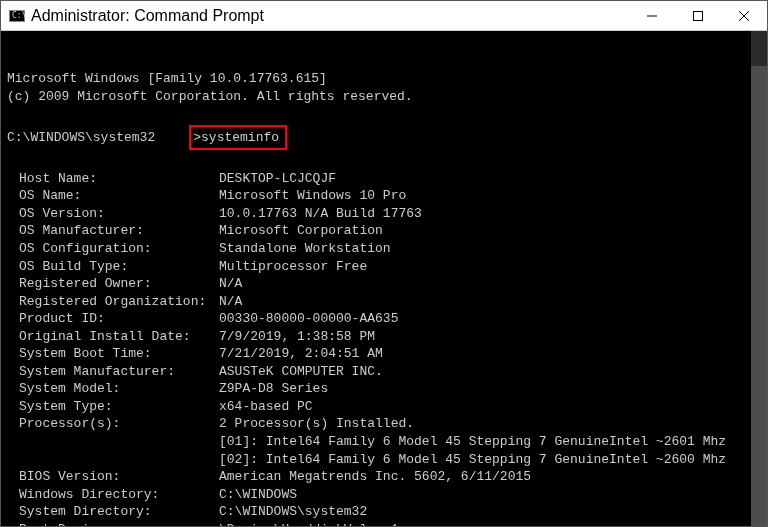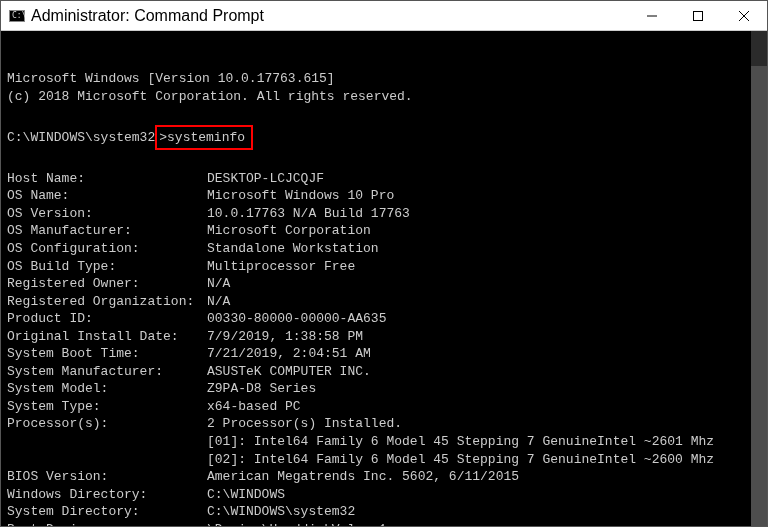--- a/index.html
+++ b/index.html
@@ -90,23 +90,25 @@
     }
     .prompt-line {
       display: inline;
     }
     .cmd-highlight {
       border: 2px solid #ff0000;
       padding: 2px 6px 2px 2px;
       display: inline-block;
       margin-top: 2px;
       margin-bottom: 2px;
+      margin-left: 34px;
     }
     .info-row {
       display: block;
+      margin-left: 12px;
     }
     .info-label {
       display: inline-block;
       width: 200px;
     }
   </style>
 </head>
 <body>
 
 <div class="window">
@@ -135,19 +137,19 @@
             <line x1="10" y1="0" x2="0" y2="10"></line>
           </svg>
       </button>
     </div>
   </div>
 
   <div class="terminal">
     <div class="scrollbar">
       <div class="scrollbar-thumb"></div>
     </div>
-<span>Microsoft Windows [Version 10.0.17763.615]</span>
-<span>(c) 2018 Microsoft Corporation. All rights reserved.</span>
+<span>Microsoft Windows [Family 10.0.17763.615]</span>
+<span>(c) 2009 Microsoft Corporation. All rights reserved.</span>
 
 <span class="prompt-line">C:\WINDOWS\system32</span><span class="cmd-highlight"><span>&gt;</span><span>systeminfo</span></span>
 
 <span class="info-row"><span class="info-label">Host Name:</span><span>DESKTOP-LCJCQJF</span></span><span class="info-row"><span class="info-label">OS Name:</span><span>Microsoft Windows 10 Pro</span></span><span class="info-row"><span class="info-label">OS Version:</span><span>10.0.17763 N/A Build 17763</span></span><span class="info-row"><span class="info-label">OS Manufacturer:</span><span>Microsoft Corporation</span></span><span class="info-row"><span class="info-label">OS Configuration:</span><span>Standalone Workstation</span></span><span class="info-row"><span class="info-label">OS Build Type:</span><span>Multiprocessor Free</span></span><span class="info-row"><span class="info-label">Registered Owner:</span><span>N/A</span></span><span class="info-row"><span class="info-label">Registered Organization:</span><span>N/A</span></span><span class="info-row"><span class="info-label">Product ID:</span><span>00330-80000-00000-AA635</span></span><span class="info-row"><span class="info-label">Original Install Date:</span><span>7/9/2019, 1:38:58 PM</span></span><span class="info-row"><span class="info-label">System Boot Time:</span><span>7/21/2019, 2:04:51 AM</span></span><span class="info-row"><span class="info-label">System Manufacturer:</span><span>ASUSTeK COMPUTER INC.</span></span><span class="info-row"><span class="info-label">System Model:</span><span>Z9PA-D8 Series</span></span><span class="info-row"><span class="info-label">System Type:</span><span>x64-based PC</span></span><span class="info-row"><span class="info-label">Processor(s):</span><span>2 Processor(s) Installed.</span></span><span class="info-row"><span class="info-label"></span><span>[01]: Intel64 Family 6 Model 45 Stepping 7 GenuineIntel ~2601 Mhz</span></span><span class="info-row"><span class="info-label"></span><span>[02]: Intel64 Family 6 Model 45 Stepping 7 GenuineIntel ~2600 Mhz</span></span><span class="info-row"><span class="info-label">BIOS Version:</span><span>American Megatrends Inc. 5602, 6/11/2015</span></span><span class="info-row"><span class="info-label">Windows Directory:</span><span>C:\WINDOWS</span></span><span class="info-row"><span class="info-label">System Directory:</span><span>C:\WINDOWS\system32</span></span><span class="info-row"><span class="info-label">Boot Device:</span><span>\Device\HarddiskVolume1</span></span></div>
 </div>
 
 </body></html>

